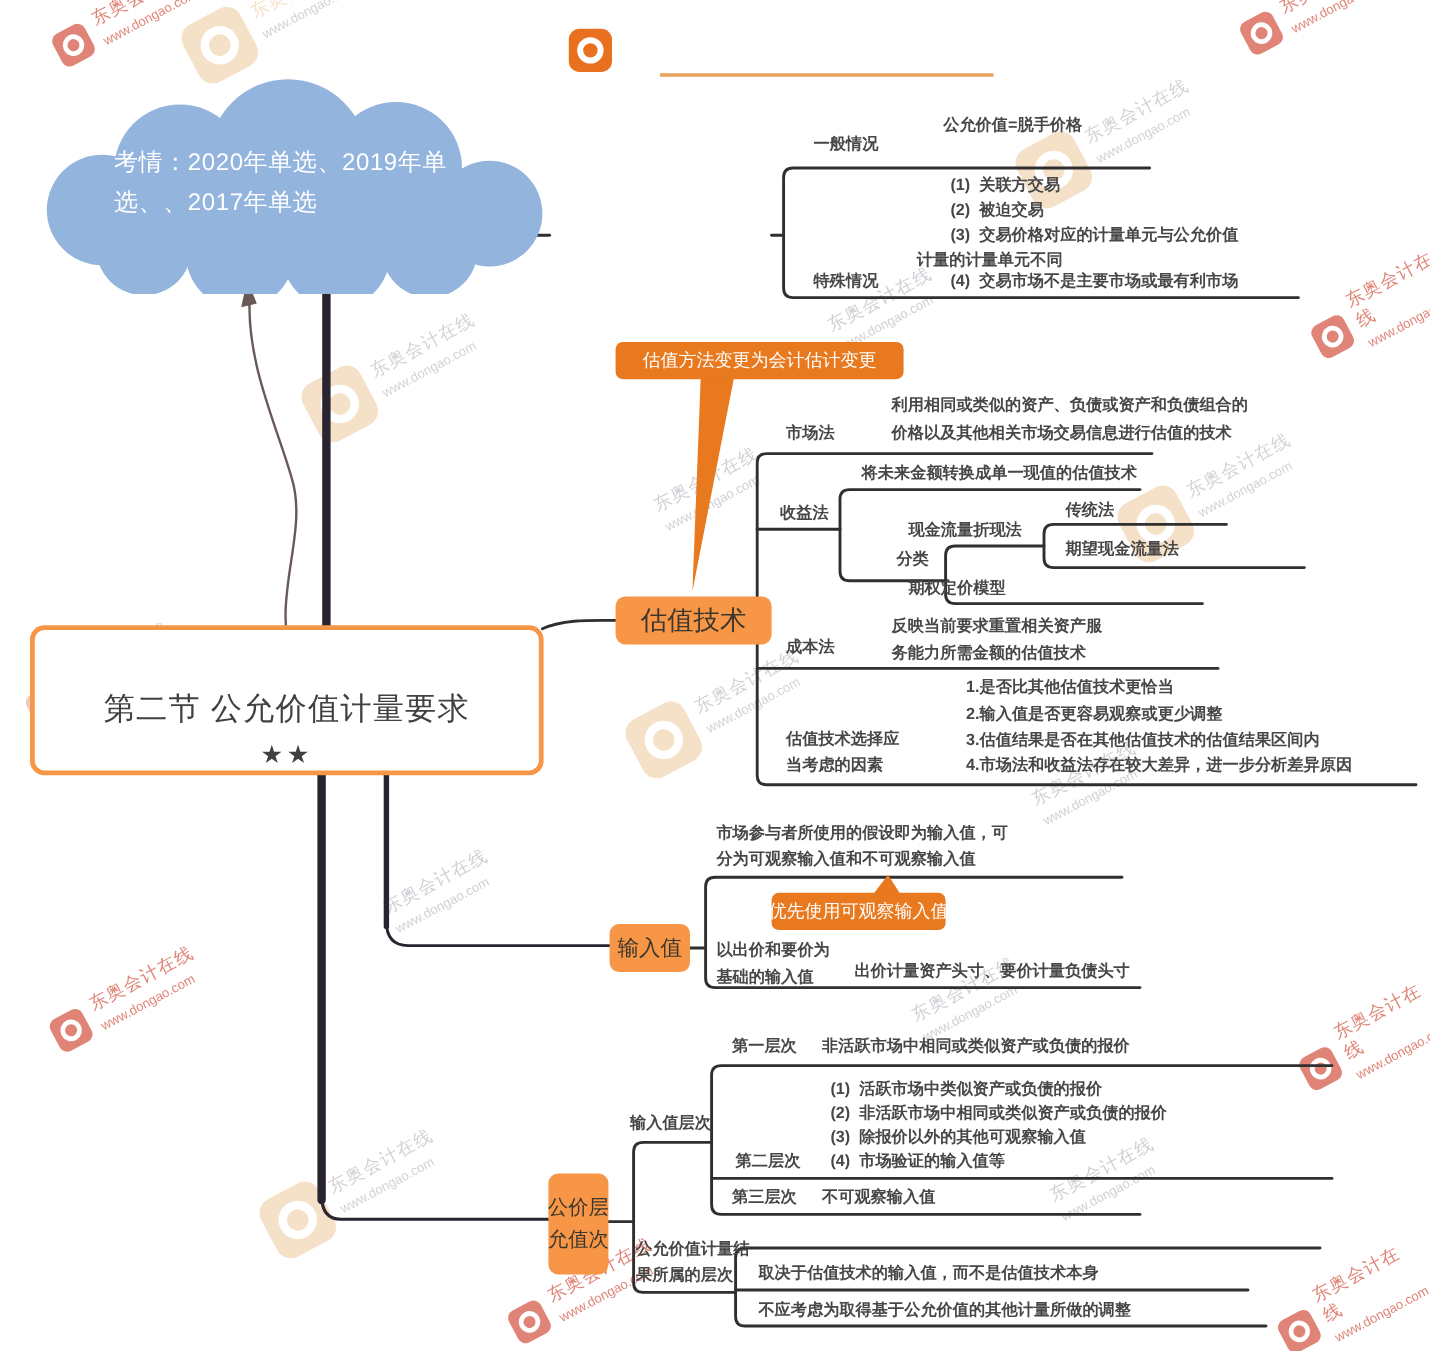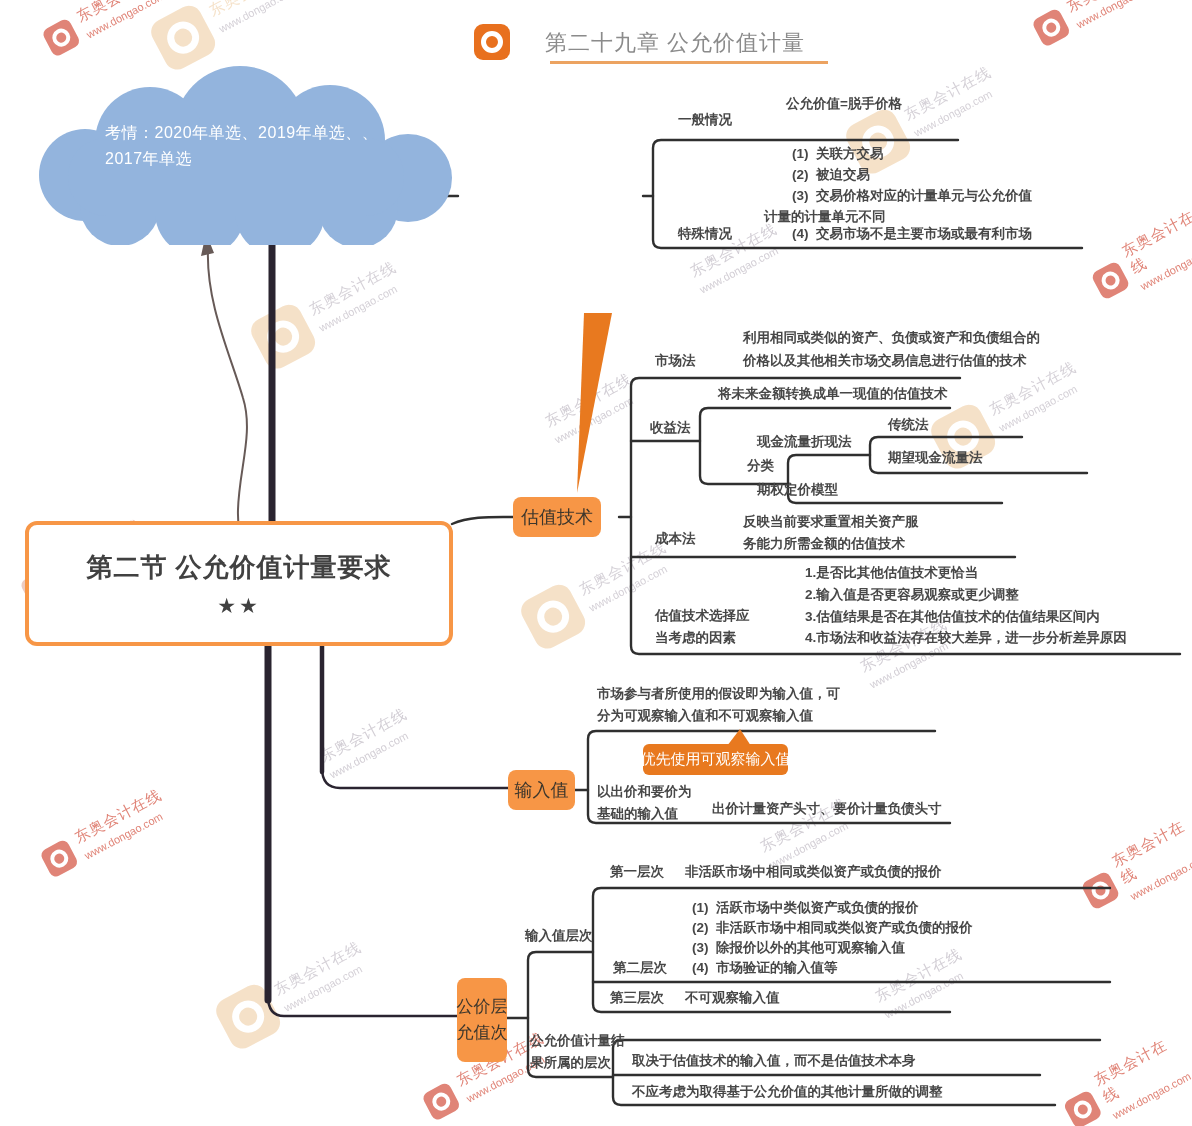--- a/index.html
+++ b/index.html
@@ -22,21 +22,21 @@
   .callout{
     position:absolute;background:#E8791F;border-radius:6px;display:flex;
     align-items:center;justify-content:center;color:#fff;font-size:15px;
     z-index:4;white-space:nowrap;
   }
   
   .rootbox{
     position:absolute;left:25px;top:521px;width:428px;height:125px;
     background:#fff;border:4px solid #F79646;border-radius:12px;z-index:3;
     box-sizing:border-box;display:flex;flex-direction:column;align-items:center;
-    justify-content:center;color:#414141;font-weight:bold;
+    justify-content:flex-end;color:#414141;
   }
   .rootbox .rt{font-size:26px;letter-spacing:1px;}
   .rootbox .rs{font-size:21px;margin-top:9px;letter-spacing:3px;}
   
   .hdr-title{
     position:absolute;left:505px;top:28px;width:340px;text-align:center;
     font-size:22px;color:#8b8b8b;letter-spacing:1px;z-index:3;
   }
   .hdr-underline{
     position:absolute;left:550px;top:61px;width:278px;height:3px;
@@ -44,21 +44,21 @@
   }
   .hdr-logo{
     position:absolute;left:474px;top:24px;width:36px;height:36px;
     background:#E8701E;border-radius:9px;z-index:3;
   }
   .hdr-logo::after{
     content:"";position:absolute;inset:7px;border:5px solid #fff;border-radius:50%;
   }
   
   .cloud-text{
-    position:absolute;left:105px;top:120px;width:310px;font-size:16px;
+    position:absolute;left:95px;top:120px;width:310px;font-size:20px;
     color:#fff;line-height:1.65;z-index:3;letter-spacing:.5px;
   }
   
   .wm{
     position:absolute;transform:rotate(-28deg);display:flex;align-items:center;
     gap:9px;z-index:0;pointer-events:none;
   }
   .wm .tx{font-size:15px;line-height:1.25;letter-spacing:1px;}
   .wm .tx .l2{font-size:11px;letter-spacing:0;}
   .wm-red{color:#DB6F60;opacity:.85;}
@@ -211,38 +211,38 @@
         <circle cx="110" cy="146" r="40"></circle>
       <circle cx="190" cy="152" r="45"></circle>
         <circle cx="270" cy="152" r="45"></circle>
       <circle cx="348" cy="148" r="40"></circle>
         <rect x="58" y="78" width="336" height="78" rx="38"></rect>
     </g>
   </svg>
   <div class="cloud-text">考情：2020年单选、2019年单选、、2017年单选</div>
 
   <div class="hdr-logo"></div>
-  <div class="hdr-title">第二十九章 公允价值计量</div>
   <div class="hdr-underline"></div>
 
   <div class="rootbox">
     <div class="rt">第二节 公允价值计量要求</div>
     <div class="rs">★★</div>
   </div>
 
   <div class="t" style="left:678px;top:112px">一般情况</div>
   <div class="t" style="left:786px;top:96px">公允价值=脱手价格</div>
   <div class="t" style="left:792px;top:146px">(1)  关联方交易</div>
   <div class="t" style="left:792px;top:167px">(2)  被迫交易</div>
   <div class="t" style="left:792px;top:188px">(3)  交易价格对应的计量单元与公允价值</div>
   <div class="t" style="left:764px;top:209px">计量的计量单元不同</div>
   <div class="t" style="left:678px;top:226px">特殊情况</div>
   <div class="t" style="left:792px;top:226px">(4)  交易市场不是主要市场或最有利市场</div>
 
-  <div class="obox" style="left:513px;top:497px;width:88px;height:40px;font-size:18px">估值技术</div>
+  <div class="callout" style="left:513px;top:285px;width:240px;height:31px">估值方法变更为会计估计变更</div>
+  <div class="obox" style="left:513px;top:497px;width:130px;height:40px;font-size:22px">估值技术</div>
 
   <div class="t" style="left:743px;top:330px">利用相同或类似的资产、负债或资产和负债组合的</div>
   <div class="t" style="left:743px;top:353px">价格以及其他相关市场交易信息进行估值的技术</div>
   <div class="t" style="left:655px;top:353px">市场法</div>
 
   <div class="t" style="left:718px;top:386px">将未来金额转换成单一现值的估值技术</div>
   <div class="t" style="left:650px;top:420px">收益法</div>
   <div class="t" style="left:747px;top:458px">分类</div>
   <div class="t" style="left:757px;top:434px">现金流量折现法</div>
   <div class="t" style="left:888px;top:417px">传统法</div>

